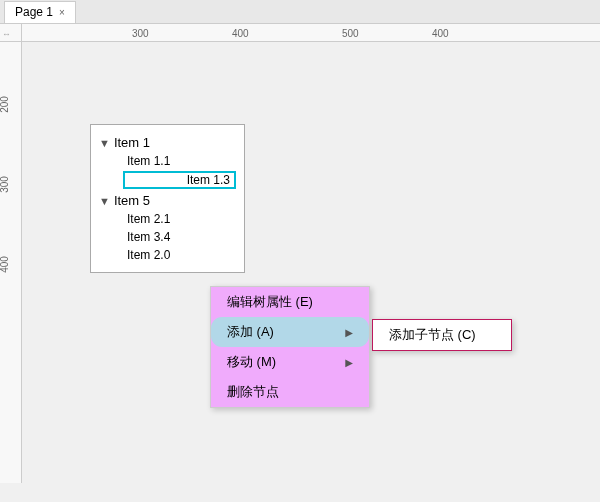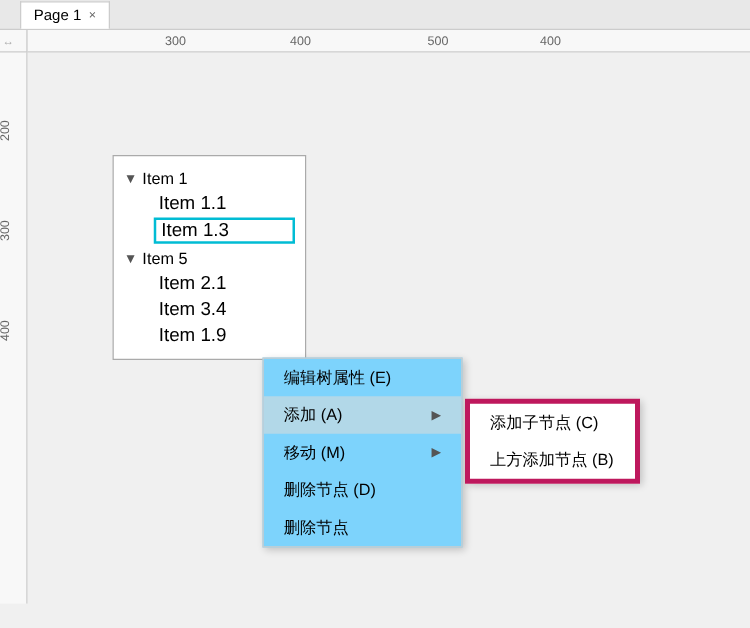--- a/index.html
+++ b/index.html
@@ -24,21 +24,20 @@
     .tab {
       display: flex;
       align-items: center;
       background: #fff;
       border: 1px solid #ccc;
       border-bottom: none;
       padding: 2px 10px;
       height: 22px;
       gap: 6px;
       font-size: 12px;
-      margin-left: 12px;
     }
     .tab-close {
       font-size: 10px;
       color: #666;
       cursor: pointer;
     }
 
     
     .canvas-area {
       position: relative;
@@ -100,60 +99,62 @@
       padding: 2px 4px;
       gap: 4px;
       font-size: 13px;
     }
     .tree-arrow {
       color: #555;
       font-size: 11px;
     }
     .tree-item-child {
       padding: 2px 4px 2px 32px;
-      font-size: 15px;
+      font-size: 12px;
     }
     .tree-item-child.selected {
       background: #fff;
       border: 2px solid #00bcd4;
       margin: 1px 4px 1px 28px;
       padding: 0 4px;
+      text-align: right;
     }
 
     
     .context-menu {
       position: absolute;
-      background: #7dd3fc;
+      background: #f0abfc;
       border: 1px solid #ccc;
       box-shadow: 2px 2px 6px rgba(0,0,0,0.2);
       min-width: 160px;
       z-index: 100;
     }
     .context-menu-item {
       padding: 6px 16px;
       cursor: pointer;
       display: flex;
       align-items: center;
       justify-content: space-between;
       font-size: 13px;
       white-space: nowrap;
     }
     .context-menu-item.highlighted {
       background: #b2d8e8;
+      border-radius: 11px;
     }
     .submenu-arrow {
       font-size: 10px;
       color: #555;
     }
 
     
     .submenu {
       position: absolute;
       background: #fff;
-      border: 4px solid #be185d;
+      border: 1px solid #be185d;
       box-shadow: 2px 2px 6px rgba(0,0,0,0.2);
       min-width: 140px;
       z-index: 101;
     }
     .submenu-item {
       padding: 6px 16px;
       font-size: 13px;
       cursor: pointer;
       white-space: nowrap;
     }
@@ -217,46 +218,40 @@
       <span class="tree-arrow">▼</span>
       <span>Item 5</span>
     </div>
     <div class="tree-item-child">
       <span>Item 2.1</span>
     </div>
     <div class="tree-item-child">
       <span>Item 3.4</span>
     </div>
     <div class="tree-item-child">
-      <span>Item 1.9</span>
+      <span>Item 2.0</span>
     </div>
   </div>
 
   <div class="context-menu" style="left: 210px; top: 262px;">
     <div class="context-menu-item">
       <span>编辑树属性 (E)</span>
     </div>
     <div class="context-menu-item highlighted">
       <span>添加 (A)</span>
       <span class="submenu-arrow">▶</span>
     </div>
     <div class="context-menu-item">
       <span>移动 (M)</span>
       <span class="submenu-arrow">▶</span>
     </div>
     <div class="context-menu-item">
-      <span>删除节点 (D)</span>
-    </div>
-    <div class="context-menu-item">
       <span>删除节点</span>
     </div>
   </div>
 
   <div class="submenu" style="left: 372px; top: 295px;">
     <div class="submenu-item">
       <span>添加子节点 (C)</span>
     </div>
-    <div class="submenu-item">
-      <span>上方添加节点 (B)</span>
-    </div>
   </div>
 
 </div>
 
 </body></html>

